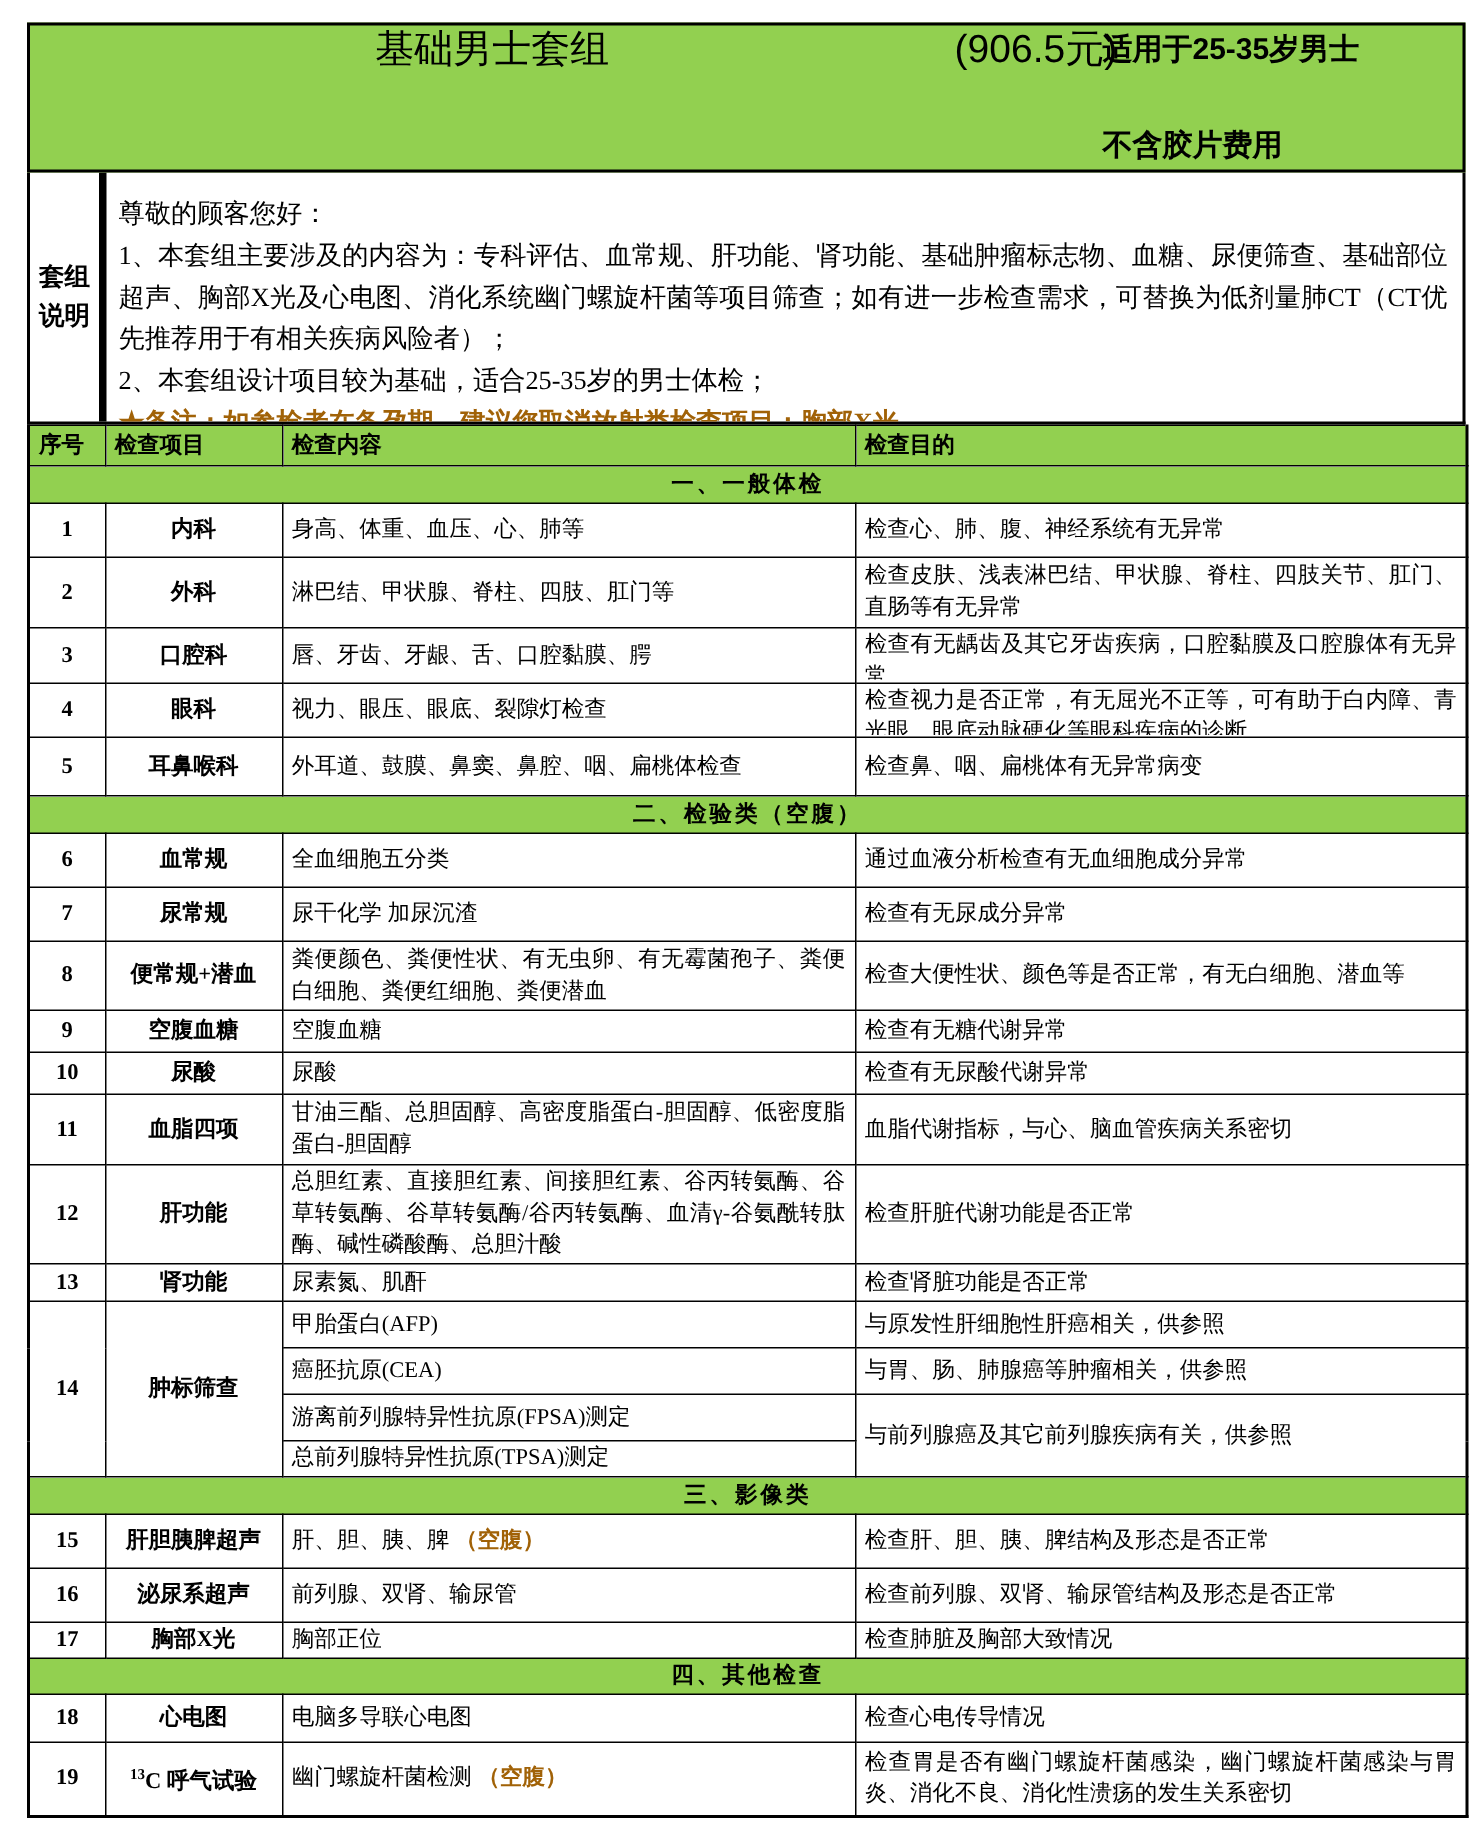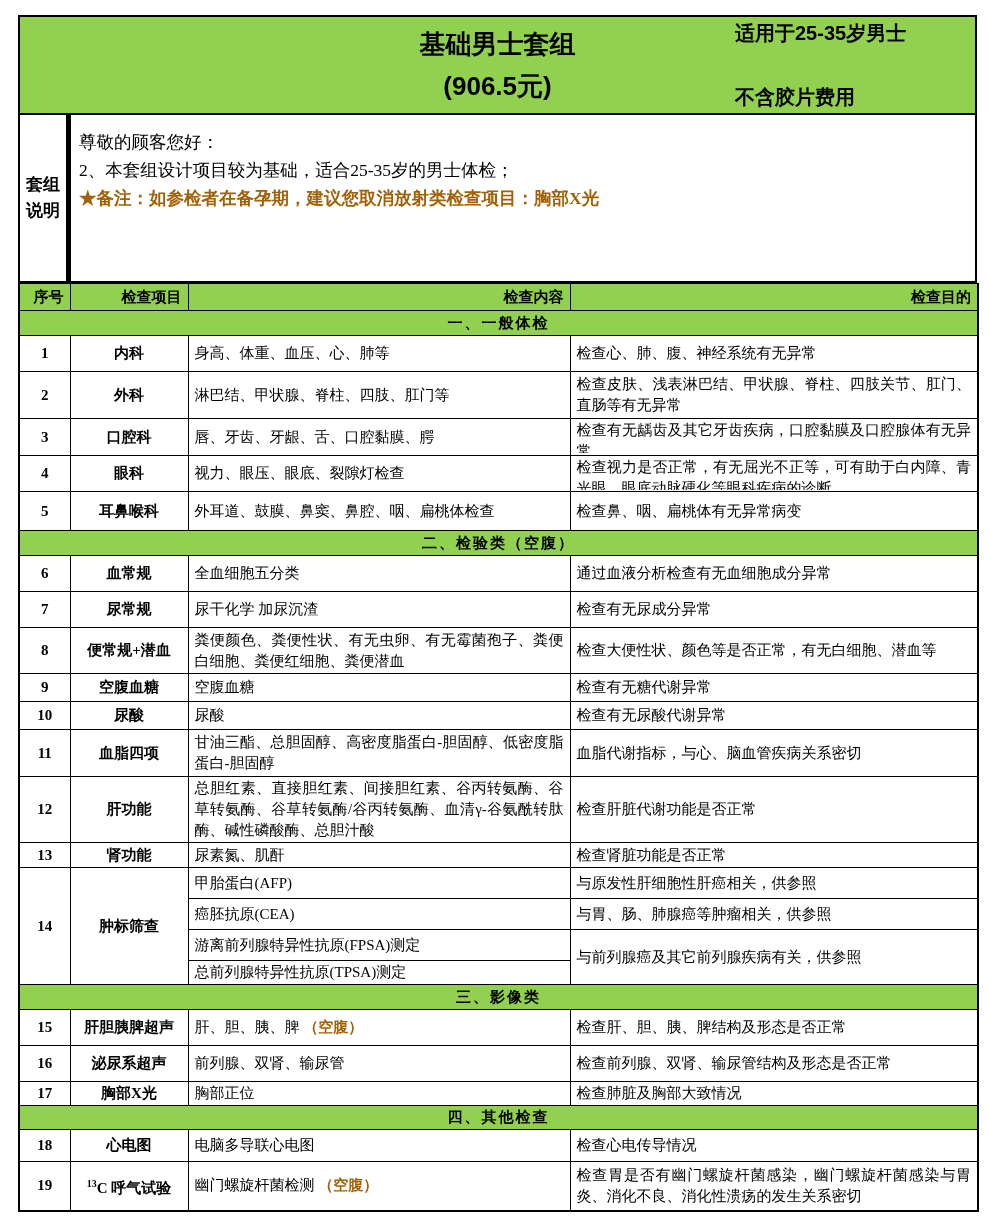--- a/index.html
+++ b/index.html
@@ -11,24 +11,24 @@
   }
   .sheet { position: absolute; left: 18px; top: 15px; width: 959px; }
 
   
   .banner {
     position: relative; height: 100px; background: #92D050;
     border: 2px solid #000;
   }
   .title-block {
     position: absolute; left: 0; top: 0; width: 100%; height: 100%;
-    display: flex; flex-direction: column; justify-content: space-evenly;
+    display: flex; justify-content: space-evenly;
     text-align: center;
     font-family: "Liberation Sans", "DejaVu Sans", sans-serif;
-    font-weight: bold; font-size: 26px; line-height: 30px;
+    font-weight: normal; font-size: 26px; line-height: 30px;
   }
   .right-block {
     position: absolute; right: 22px; top: 0; width: 218px; height: 100%;
     display: flex; flex-direction: column; justify-content: space-evenly;
     text-align: left;
     font-family: "Liberation Sans", "DejaVu Sans", sans-serif;
     font-weight: bold; font-size: 20px; line-height: 24px; gap: 36px;
   }
 
   
@@ -48,21 +48,21 @@
   .intro-body p { margin: 0; text-align: justify; text-justify: inter-ideograph; }
   .red { color: #a16207; font-weight: bold; }
 
   
   table.pkg {
     width: 959px; border-collapse: collapse; table-layout: fixed;
     font-size: 15px; line-height: 21px;
   }
   table.pkg td, table.pkg th { border: 1px solid #000; padding: 1px 6px; overflow: hidden; }
   table.pkg { border: 2px solid #000; border-top: none; }
-  th.colhead { background: #92D050; font-weight: bold; text-align: right; font-size: 15px; }
+  th.colhead { background: #92D050; font-weight: bold; text-align: left; font-size: 15px; }
   td.section { background: #92D050; font-weight: bold; text-align: center; font-size: 15px; letter-spacing: 2px; }
   td.no   { text-align: center; font-weight: bold; font-family: "Liberation Serif", serif; }
   td.name { text-align: center; font-weight: bold; }
   td.txt  { text-align: justify; text-justify: inter-ideograph; }
   td.top  { vertical-align: top; }
   .clip   { height: 33px; overflow: hidden; }
   sup { font-size: 10px; }
 </style>
 </head>
 <body>
@@ -80,20 +80,21 @@
     </div>
   </div>
 
   <div class="intro">
     <div class="intro-label">
       <span>套组</span>
       <span>说明</span>
     </div>
     <div class="intro-body">
       <p>尊敬的顾客您好：</p>
+      <p>1、本套组主要涉及的内容为：专科评估、血常规、肝功能、肾功能、基础肿瘤标志物、血糖、尿便筛查、基础部位超声、胸部X光及心电图、消化系统幽门螺旋杆菌等项目筛查；如有进一步检查需求，可替换为低剂量肺CT（CT优先推荐用于有相关疾病风险者）；</p>
       <p>2、本套组设计项目较为基础，适合25-35岁的男士体检；</p>
       <p class="red">★备注：如参检者在备孕期，建议您取消放射类检查项目：胸部X光</p>
     </div>
   </div>
 
   <table class="pkg">
     <colgroup>
         <col style="width:51px">
         <col style="width:118px">
         <col style="width:382px">

